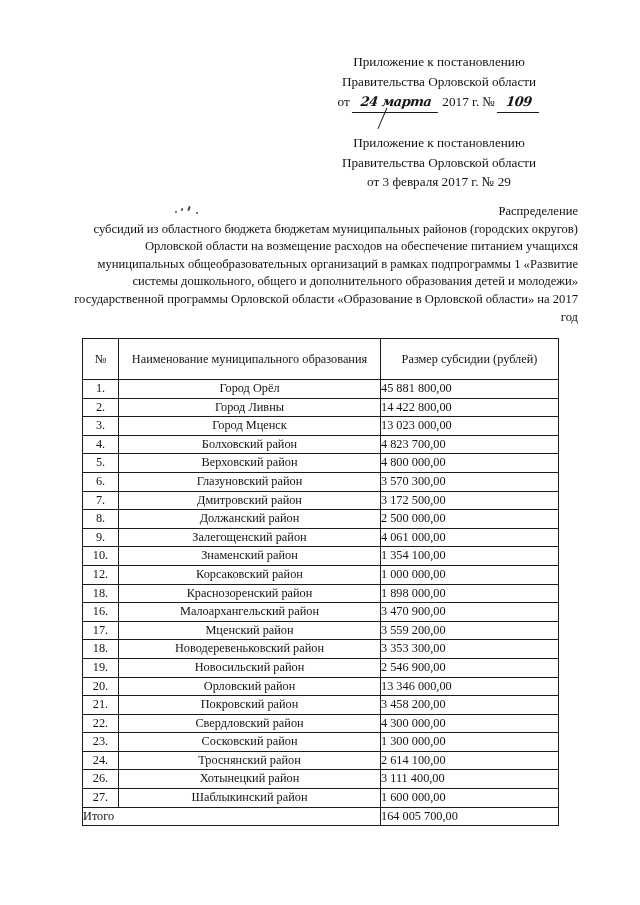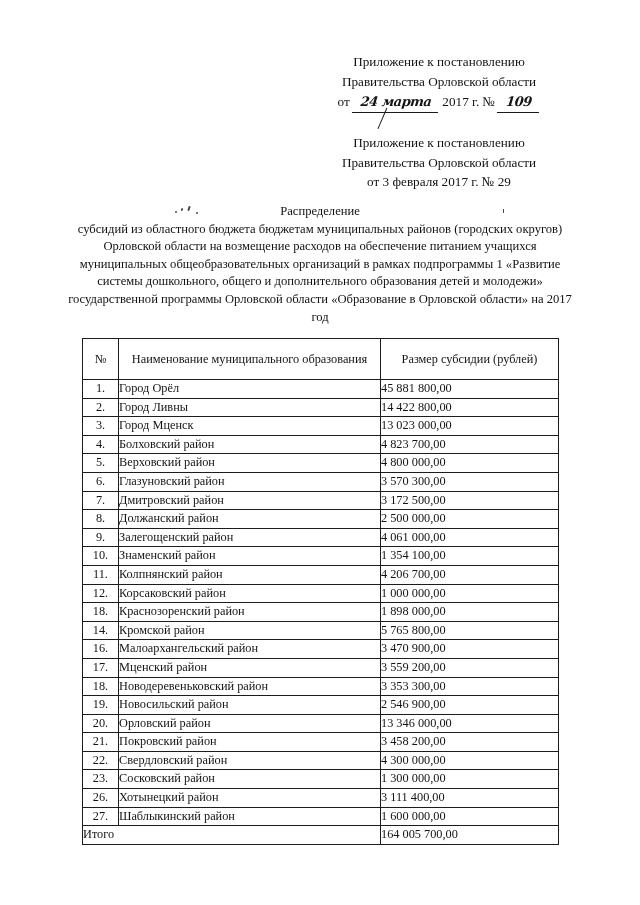--- a/index.html
+++ b/index.html
@@ -83,21 +83,21 @@
     font-size: 13.2px;
     line-height: 19.5px;
   }
 
   
   .title-zone {
     position: absolute;
     left: 62px;
     top: 203px;
     width: 516px;
-    text-align: center;
+    text-align: right;
     font-size: 12.6px;
     line-height: 17.6px;
   }
   .title-head {
     display: block;
     margin-bottom: 0px;
   }
   .title-body {
     display: block;
   }
@@ -148,21 +148,21 @@
 
   table.subsidy tbody td {
     height: 17.6px;
     line-height: 17.6px;
   }
   .cell-num {
     text-align: center;
     padding-right: 3px;
   }
   .cell-name {
-    text-align: left;
+    text-align: center;
     padding-left: 5px;
   }
   .cell-value {
   }
   .total-label {
     text-align: left;
     padding-left: 5px;
   }
 </style>
 </head>
@@ -262,40 +262,30 @@
             <td class="cell-num">9.</td>
             <td class="cell-name">Залегощенский район</td>
             <td class="cell-value">4 061 000,00</td>
           </tr>
           <tr>
             <td class="cell-num">10.</td>
             <td class="cell-name">Знаменский район</td>
             <td class="cell-value">1 354 100,00</td>
           </tr>
           <tr>
-            <td class="cell-num">11.</td>
-            <td class="cell-name">Колпнянский район</td>
-            <td class="cell-value">4 206 700,00</td>
-          </tr>
-          <tr>
             <td class="cell-num">12.</td>
             <td class="cell-name">Корсаковский район</td>
             <td class="cell-value">1 000 000,00</td>
           </tr>
           <tr>
             <td class="cell-num">18.</td>
             <td class="cell-name">Краснозоренский район</td>
             <td class="cell-value">1 898 000,00</td>
           </tr>
           <tr>
-            <td class="cell-num">14.</td>
-            <td class="cell-name">Кромской район</td>
-            <td class="cell-value">5 765 800,00</td>
-          </tr>
-          <tr>
             <td class="cell-num">16.</td>
             <td class="cell-name">Малоархангельский район</td>
             <td class="cell-value">3 470 900,00</td>
           </tr>
           <tr>
             <td class="cell-num">17.</td>
             <td class="cell-name">Мценский район</td>
             <td class="cell-value">3 559 200,00</td>
           </tr>
           <tr>
@@ -322,20 +312,25 @@
             <td class="cell-num">22.</td>
             <td class="cell-name">Свердловский район</td>
             <td class="cell-value">4 300 000,00</td>
           </tr>
           <tr>
             <td class="cell-num">23.</td>
             <td class="cell-name">Сосковский район</td>
             <td class="cell-value">1 300 000,00</td>
           </tr>
           <tr>
+            <td class="cell-num">24.</td>
+            <td class="cell-name">Троснянский район</td>
+            <td class="cell-value">2 614 100,00</td>
+          </tr>
+          <tr>
             <td class="cell-num">26.</td>
             <td class="cell-name">Хотынецкий район</td>
             <td class="cell-value">3 111 400,00</td>
           </tr>
           <tr>
             <td class="cell-num">27.</td>
             <td class="cell-name">Шаблыкинский район</td>
             <td class="cell-value">1 600 000,00</td>
           </tr>
           <tr>

